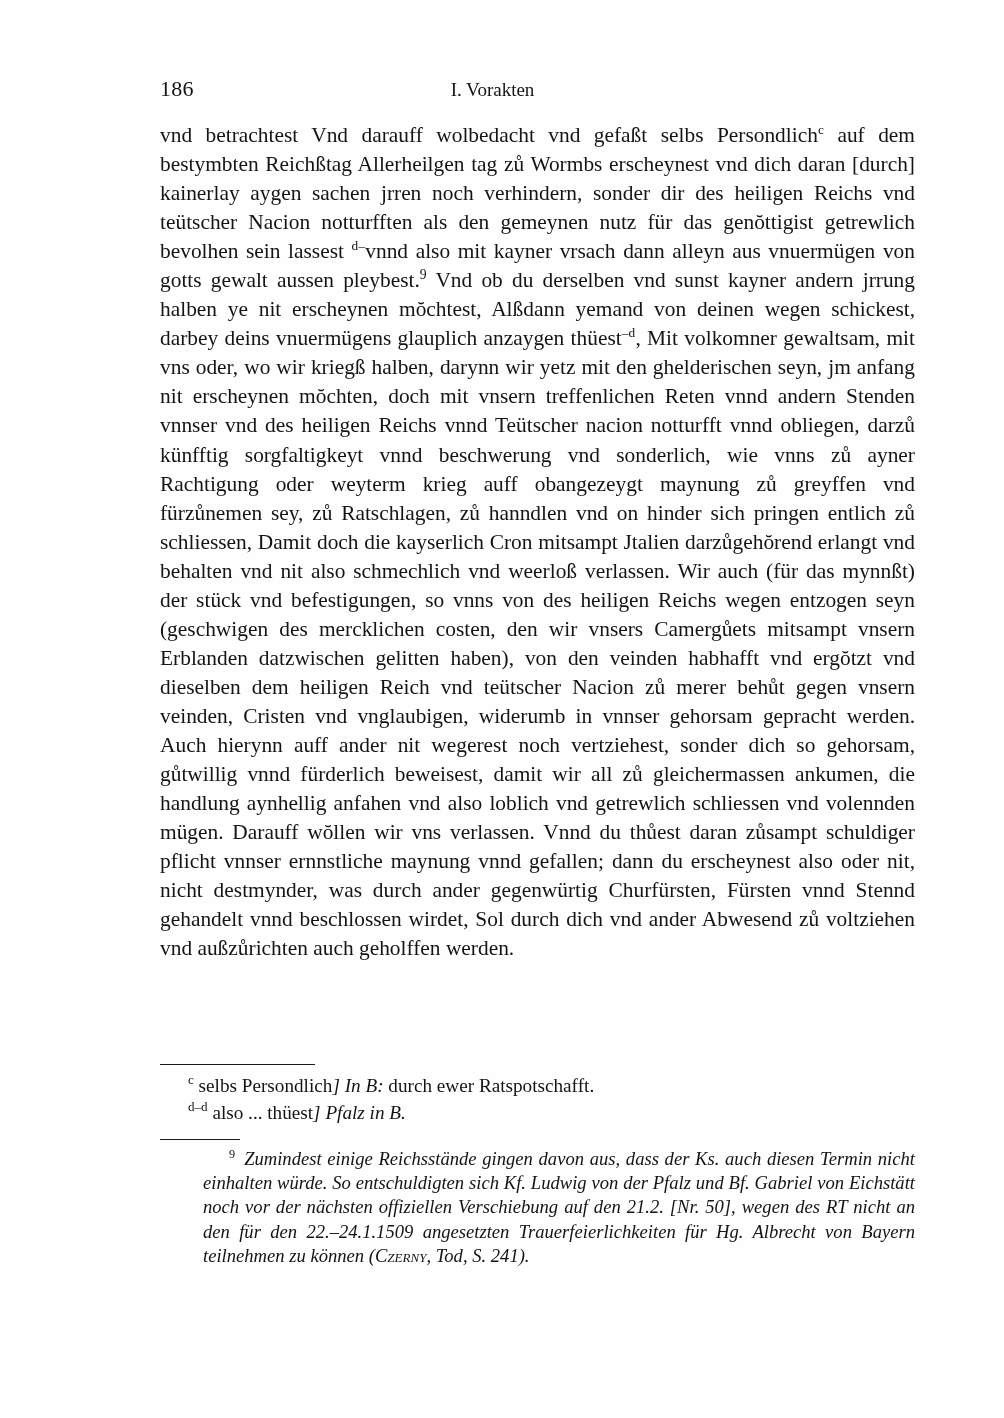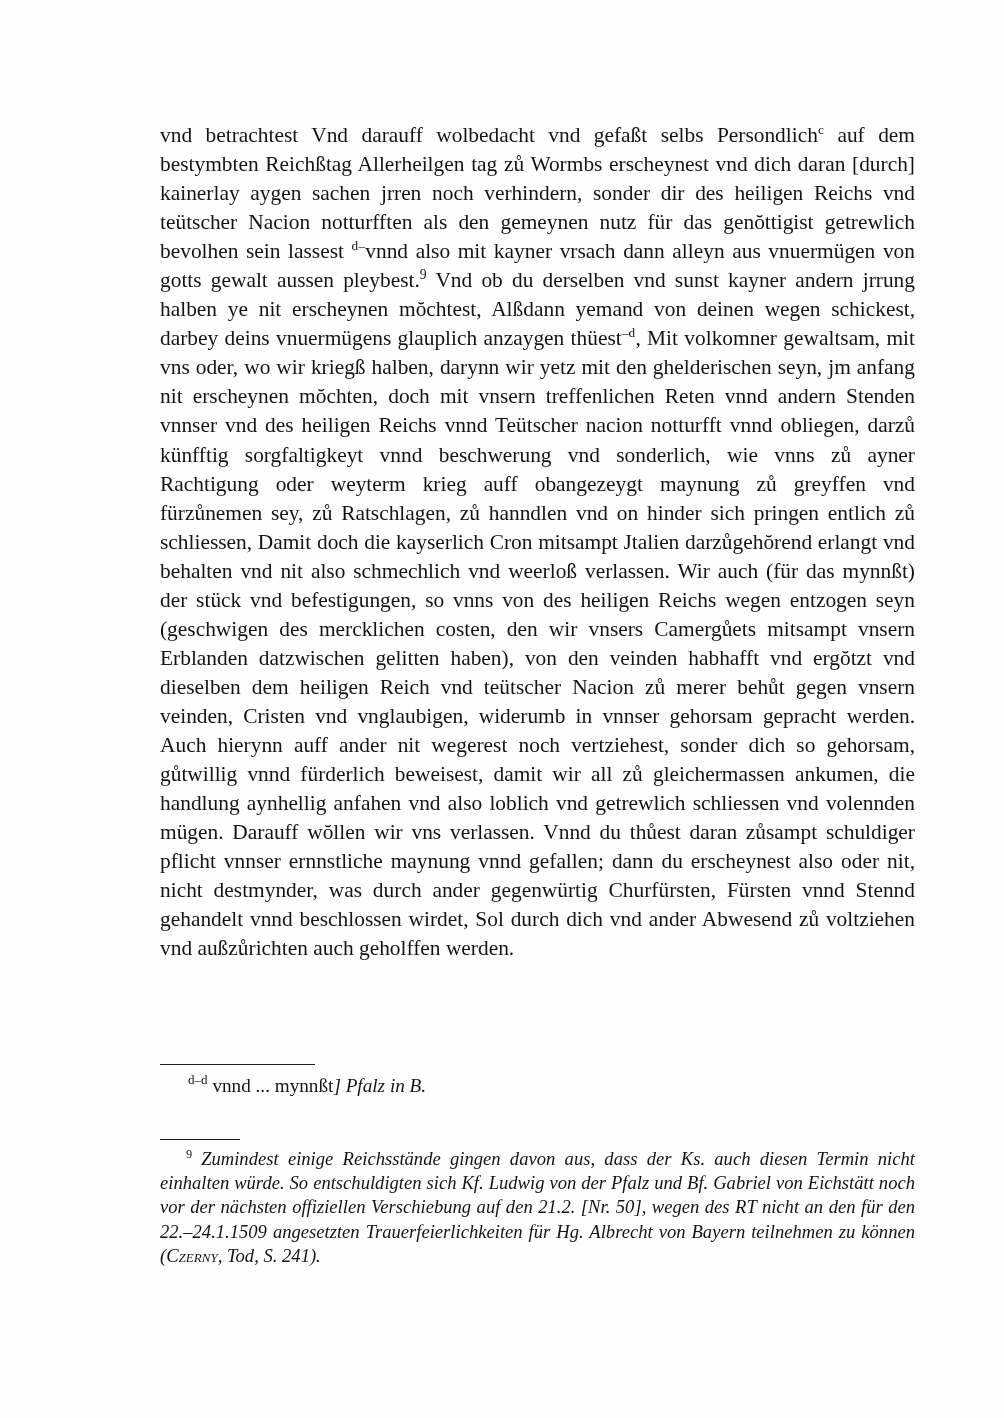--- a/index.html
+++ b/index.html
@@ -120,47 +120,52 @@
     position: absolute;
     left: 160px;
     top: 1139px;
     width: 755px;
     font-size: 18.6px;
     line-height: 24.2px;
     font-style: italic;
     text-align: justify;
     text-align-last: left;
   }
-  .footnotes .fn-body { text-indent: 26px; }
+  .footnotes .fn-body { text-indent: 26px; margin-left: 43px; }
   .footnotes sup {
     font-size: 0.66em;
     vertical-align: 0.6em;
     line-height: 0;
     font-style: normal;
   }
   .smallcaps {
     font-variant: small-caps;
     font-style: italic;
   }
   .fn-gap { display: inline-block; width: 9px; }
 </style>
 </head>
 <body>
 
 <div class="page">
 
+  <div class="running-head">
+    <span class="folio">186</span>
+    <span class="head-title">I. Vorakten</span>
+  </div>
 
   <div class="textblock" id="body-text">
       <p><span>vnd betrachtest Vnd darauff wolbedacht vnd gefaßt selbs Persondlich</span><sup class="note-letter">c</sup><span> auf dem bestymbten Reichßtag Allerheilgen tag zů Wormbs erscheynest vnd dich daran [durch] kainerlay aygen sachen jrren noch verhindern, sonder dir des heiligen Reichs vnd teütscher Nacion notturfften als den gemeynen nutz für das genŏttigist getrewlich bevolhen sein lassest </span><sup class="note-letter">d–</sup><span>vnnd also mit kayner vrsach dann alleyn aus vnuermügen von gotts gewalt aussen pleybest.</span><sup class="note-num">9</sup><span> Vnd ob du derselben vnd sunst kayner andern jrrung halben ye nit erscheynen mŏchtest, Alßdann yemand von deinen wegen schickest, darbey deins vnuermügens glauplich anzaygen thüest</span><sup class="note-letter">–d</sup><span>, Mit volkomner gewaltsam, mit vns oder, wo wir kriegß halben, darynn wir yetz mit den ghelderischen seyn, jm anfang nit erscheynen mŏchten, doch mit vnsern treffenlichen Reten vnnd andern Stenden vnnser vnd des heiligen Reichs vnnd Teütscher nacion notturfft vnnd obliegen, darzů künfftig sorgfaltigkeyt vnnd beschwerung vnd sonderlich, wie vnns zů ayner Rachtigung oder weyterm krieg auff obangezeygt maynung zů greyffen vnd fürzůnemen sey, zů Ratschlagen, zů hanndlen vnd on hinder sich pringen entlich zů schliessen, Damit doch die kayserlich Cron mitsampt Jtalien darzůgehŏrend erlangt vnd behalten vnd nit also schmechlich vnd weerloß verlassen. Wir auch (für das mynnßt) der stück vnd befestigungen, so vnns von des heiligen Reichs wegen entzogen seyn (geschwigen des mercklichen costen, den wir vnsers Camergůets mitsampt vnsern Erblanden datzwischen gelitten haben), von den veinden habhafft vnd ergŏtzt vnd dieselben dem heiligen Reich vnd teütscher Nacion zů merer behůt gegen vnsern veinden, Cristen vnd vnglaubigen, widerumb in vnnser gehorsam gepracht werden. Auch hierynn auff ander nit wegerest noch vertziehest, sonder dich so gehorsam, gůtwillig vnnd fürderlich beweisest, damit wir all zů gleichermassen ankumen, die handlung aynhellig anfahen vnd also loblich vnd getrewlich schliessen vnd volennden mügen. Darauff wŏllen wir vns verlassen. Vnnd du thůest daran zůsampt schuldiger pflicht vnnser ernnstliche maynung vnnd gefallen; dann du erscheynest also oder nit, nicht destmynder, was durch ander gegenwürtig Churfürsten, Fürsten vnnd Stennd gehandelt vnnd beschlossen wirdet, Sol durch dich vnd ander Abwesend zů voltziehen vnd außzůrichten auch geholffen werden.</span></p>
     </div>
 
   <div class="apparatus">
     <hr class="rule long">
     <div id="apparatus-lines">
-        <div class="app-line"><sup>d–d</sup><span> vnnd ... mynnßt</span><span class="ital">]</span><span class="ital"> Pfalz in B.</span></div>
+        <div class="app-line"><sup>c</sup><span> selbs Persondlich</span><span class="ital">]</span><span class="ital"> In B:</span><span> durch ewer Ratspotschafft.</span></div>
+        <div class="app-line"><sup>d–d</sup><span> also ... thüest</span><span class="ital">]</span><span class="ital"> Pfalz in B.</span></div>
       </div>
   </div>
 
   <div class="footnotes">
     <hr class="rule short">
     <div id="footnote-lines">
         <div class="fn-body"><sup>9</sup><span class="fn-gap"></span><span>Zumindest einige Reichsstände gingen davon aus, dass der Ks. auch diesen Termin nicht einhalten würde. So entschuldigten sich Kf. Ludwig von der Pfalz und Bf. Gabriel von Eichstätt noch vor der nächsten offiziellen Verschiebung auf den 21.2. [Nr. 50], wegen des RT nicht an den für den 22.–24.1.1509 angesetzten Trauerfeierlichkeiten für Hg. Albrecht von Bayern teilnehmen zu können (</span><span class="smallcaps">Czerny</span><span>, Tod, S. 241).</span></div>
       </div>
   </div>
 

